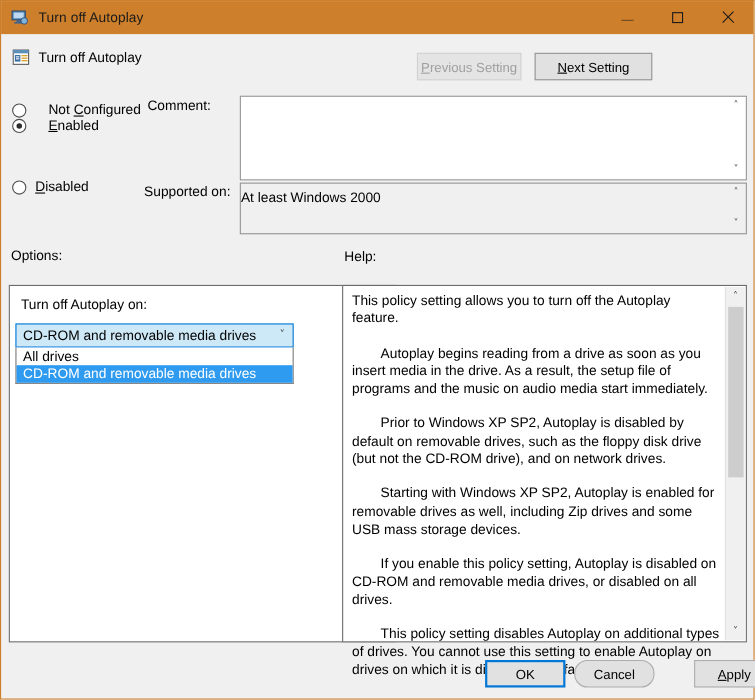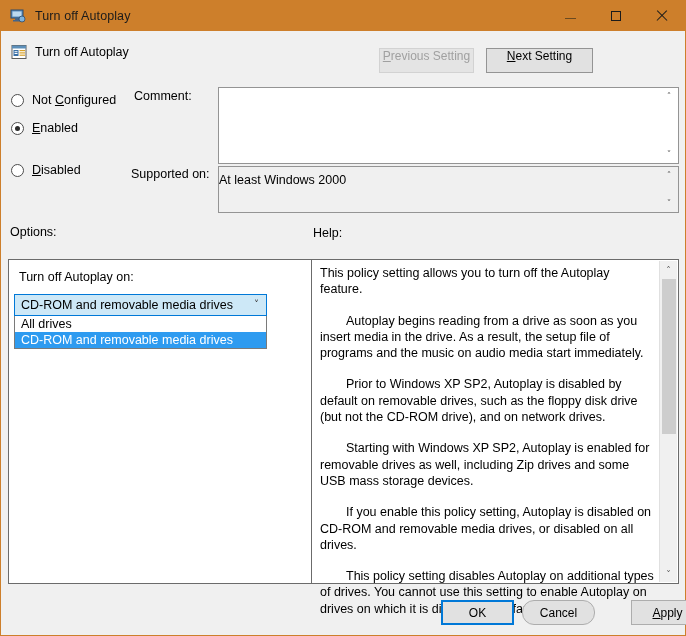--- a/index.html
+++ b/index.html
@@ -93,21 +93,21 @@
     position: absolute;
     top: 47px;
     height: 25px;
     box-sizing: border-box;
     background: #e1e1e1;
     border: 1px solid #adadad;
     font-family: "Liberation Sans", sans-serif;
     font-size: 12px;
     color: #000;
     display: flex;
-    align-items: flex-start;
+    align-items: center;
     justify-content: center;
   }
   #btn-prev {
     left: 378px; width: 95px;
     color: #a0a0a0;
     background: #e4e4e4;
     border-color: #d2d2d2;
   }
   #btn-next {
     left: 485px; width: 107px;
@@ -116,22 +116,22 @@
   }
 
   
   .radio-row {
     position: absolute;
     left: 10px;
     display: flex;
     align-items: center;
     height: 18px;
   }
-  #radio-notconfigured { top: 90px; }
-  #radio-enabled { top: 118px; }
+  #radio-notconfigured { top: 90px; gap: 12px; }
+  #radio-enabled { top: 104px; gap: 12px; }
   #radio-disabled { top: 160px; }
   .radio-mark {
     width: 13px; height: 13px;
     border-radius: 50%;
     border: 1px solid #4c4c4c;
     background: #ffffff;
     box-sizing: border-box;
     position: relative;
     flex: 0 0 auto;
   }

